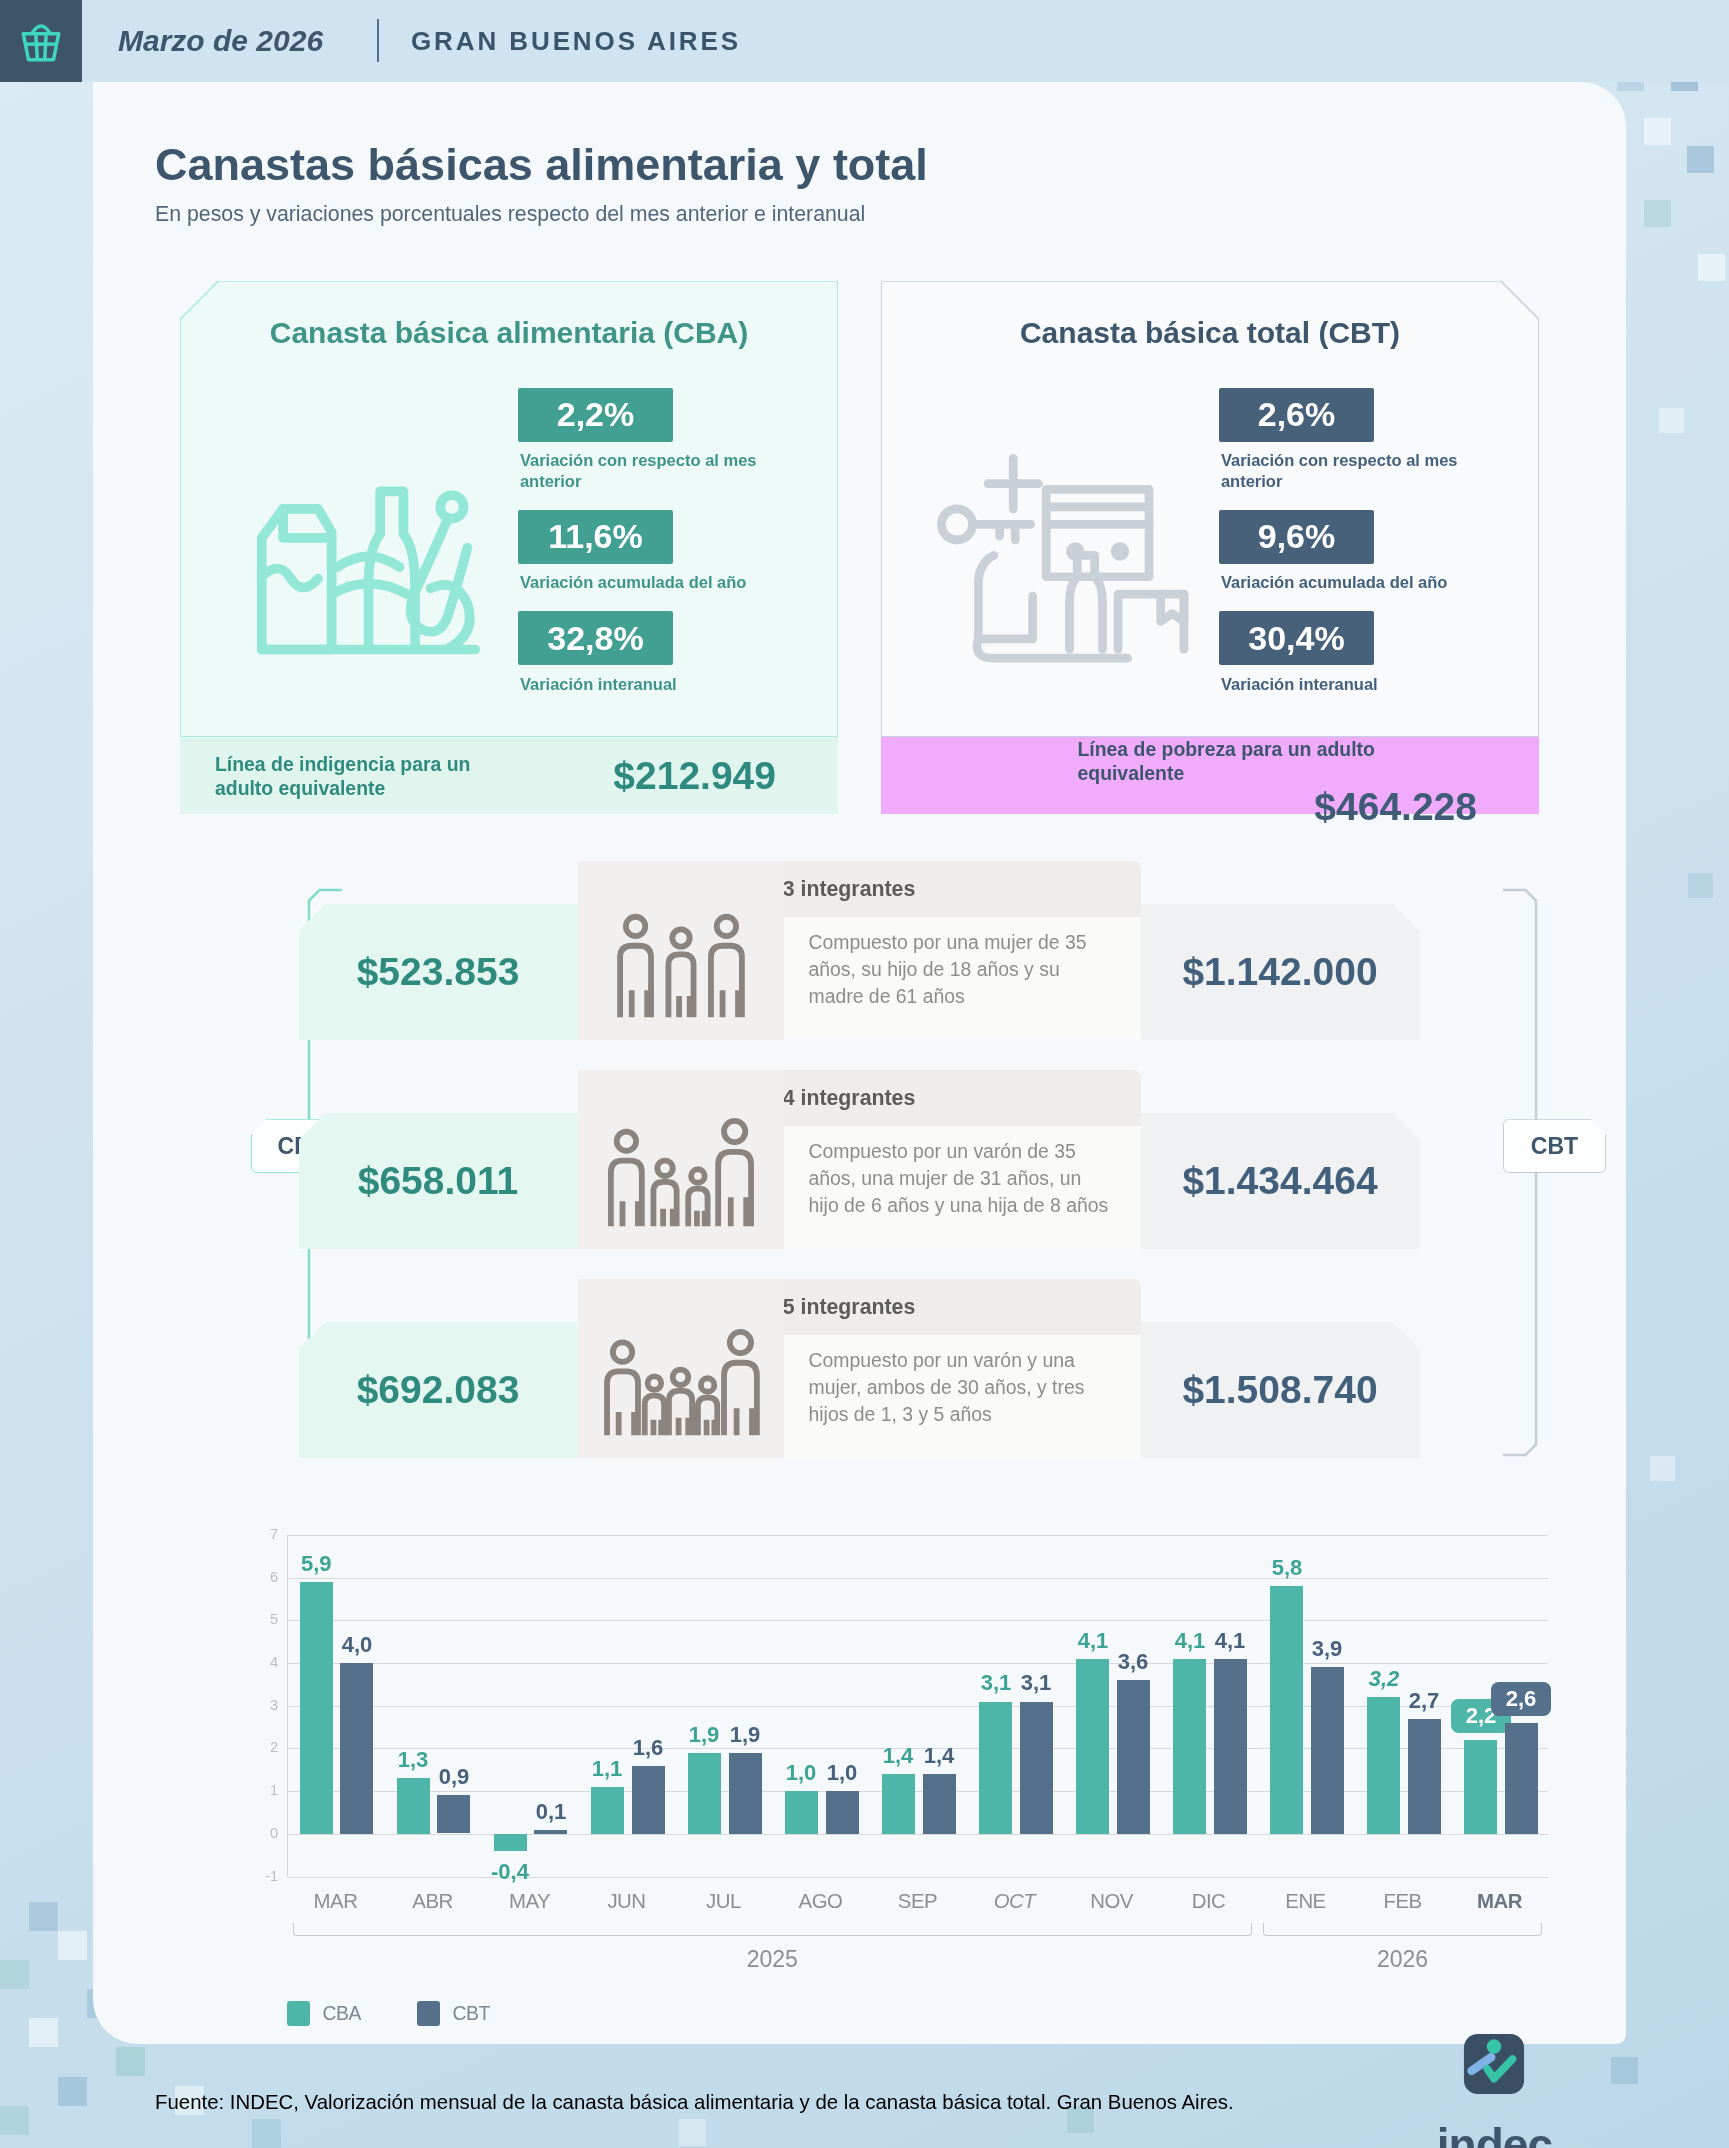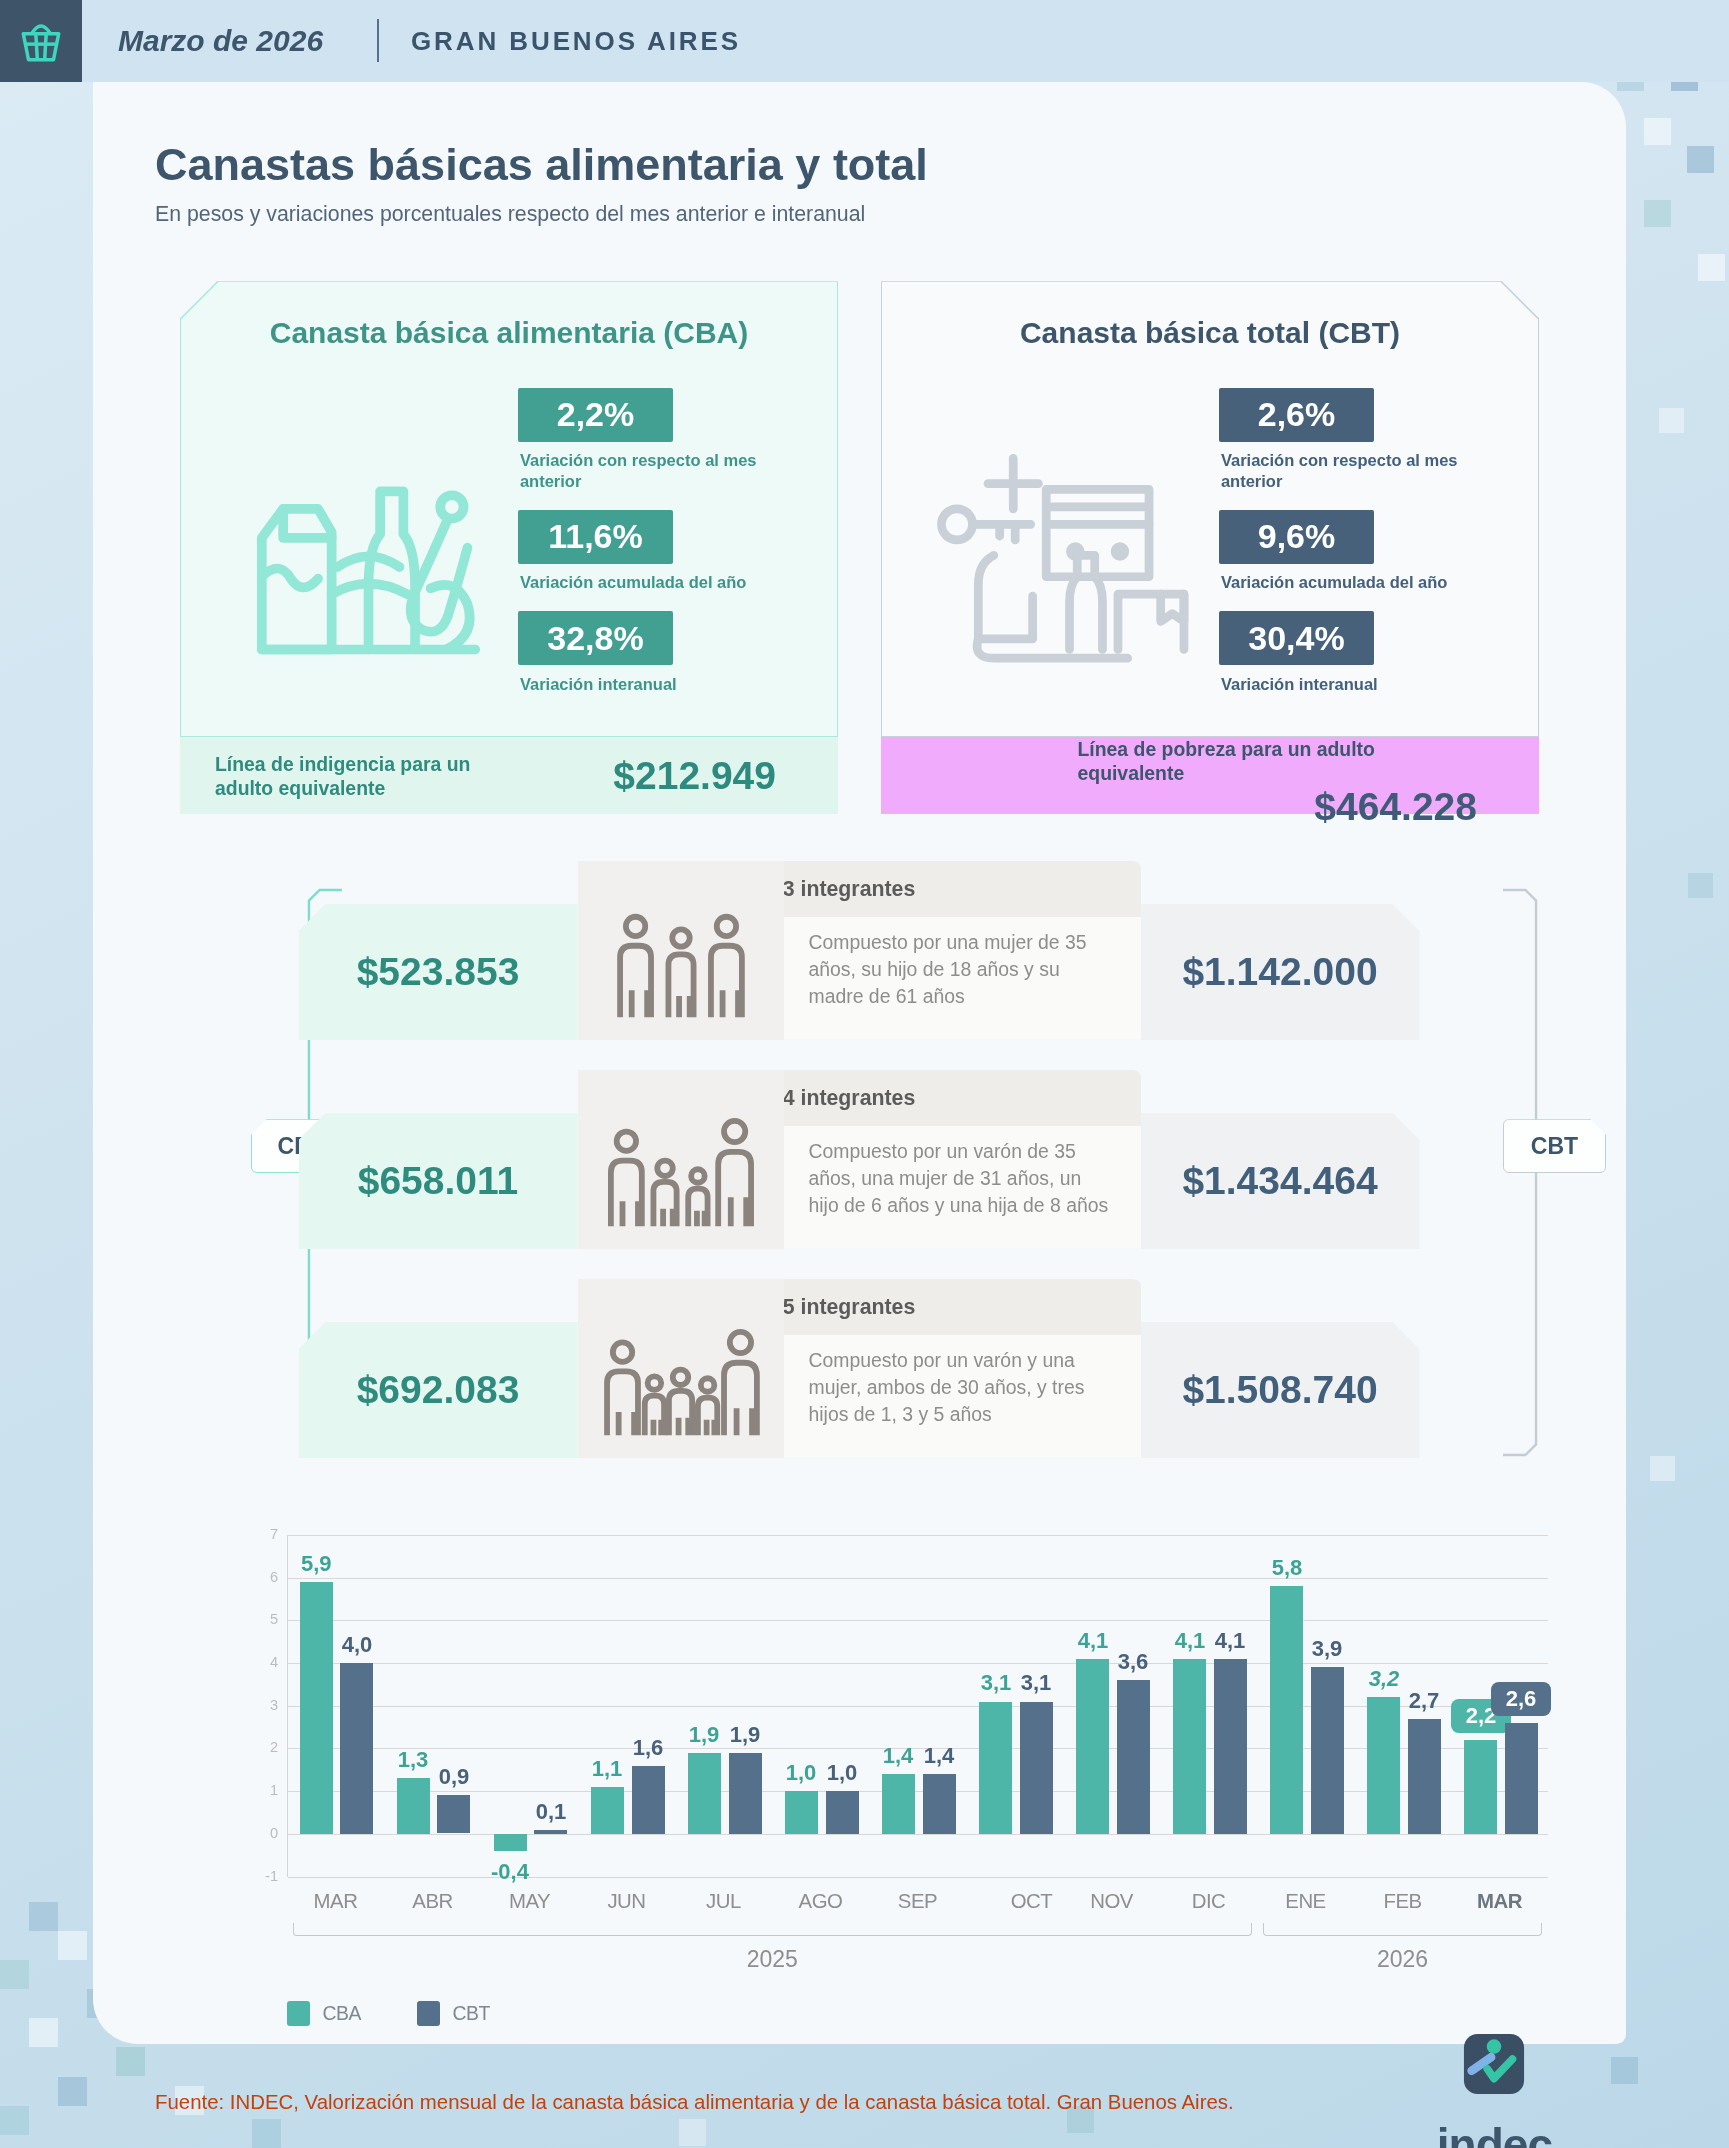--- a/index.html
+++ b/index.html
@@ -113,21 +113,21 @@
     border:1.9px solid #c6c9cc; border-top:none; border-radius:0 0 3.9px 3.9px; }
   .ylabel { position:absolute; top:411px; text-align:center; font-size:23px; color:#8e8e8e; }
   .legend { display:flex; gap:56px; margin:29px 0 0 132px; align-items:center; }
   .legend-item { display:flex; align-items:center; gap:12.6px; }
   .legend-sq { width:23px; height:25px; border-radius:2.9px; }
   .legend-lb { font-size:19.4px; color:#7e8890; letter-spacing:-0.5px; }
 
   
   .footer { position:absolute; left:155px; top:2065px; width:1397px; height:74px;
     display:flex; align-items:center; justify-content:space-between; }
-  .source { font-size:20.4px; color:#c2410c; }
+  .source { font-size:20.4px; color:#000000; }
   .brand { display:flex; align-items:center; gap:22px;flex-direction:column; }
   .brand-word { font-size:46px; font-weight:700; color:#3d566b; letter-spacing:-1px; }
 </style>
 </head>
 <body>
 
 <div id="mosaic">
     <div class="px" style="left: 1644px; top: 9.7px; width: 27px; height: 27px; background: rgba(130, 170, 200, 0.45);"></div>
     <div class="px" style="left: 1671px; top: 37px; width: 27px; height: 27px; background: rgba(255, 255, 255, 0.55);"></div>
     <div class="px" style="left: 1617px; top: 64px; width: 27px; height: 27px; background: rgba(150, 190, 210, 0.4);"></div>
@@ -388,21 +388,21 @@
         <div class="bar" style="left: 1217px; top: 188px; width: 33px; height: 111px; background: rgb(84, 112, 139);"></div>
         <div class="vchip" style="left: 1203px; top: 147px; background: rgb(84, 112, 139);">2,6</div>
       </div>
   <div class="month" style="left: 0px;">MAR</div>
       <div class="month" style="left: 97px;">ABR</div>
       <div class="month" style="left: 194px;">MAY</div>
       <div class="month" style="left: 291px;">JUN</div>
       <div class="month" style="left: 388px;">JUL</div>
       <div class="month" style="left: 485px;">AGO</div>
       <div class="month" style="left: 582px;">SEP</div>
-      <div class="month" style="left: 696px;">OCT</div>
+      <div class="month" style="left: 679px; font-style: italic;">OCT</div>
       <div class="month" style="left: 776px;">NOV</div>
       <div class="month" style="left: 873px;">DIC</div>
       <div class="month" style="left: 970px;">ENE</div>
       <div class="month" style="left: 1067px;">FEB</div>
       <div class="month last" style="left: 1164px;">MAR</div>
       <div class="ybracket" style="left: 5.8px; width: 959px;"></div>
       <div class="ylabel" style="left: 5.8px; width: 959px;">2025</div>
       <div class="ybracket" style="left: 976px; width: 279px;"></div>
       <div class="ylabel" style="left: 976px; width: 279px;">2026</div>
     </div>

